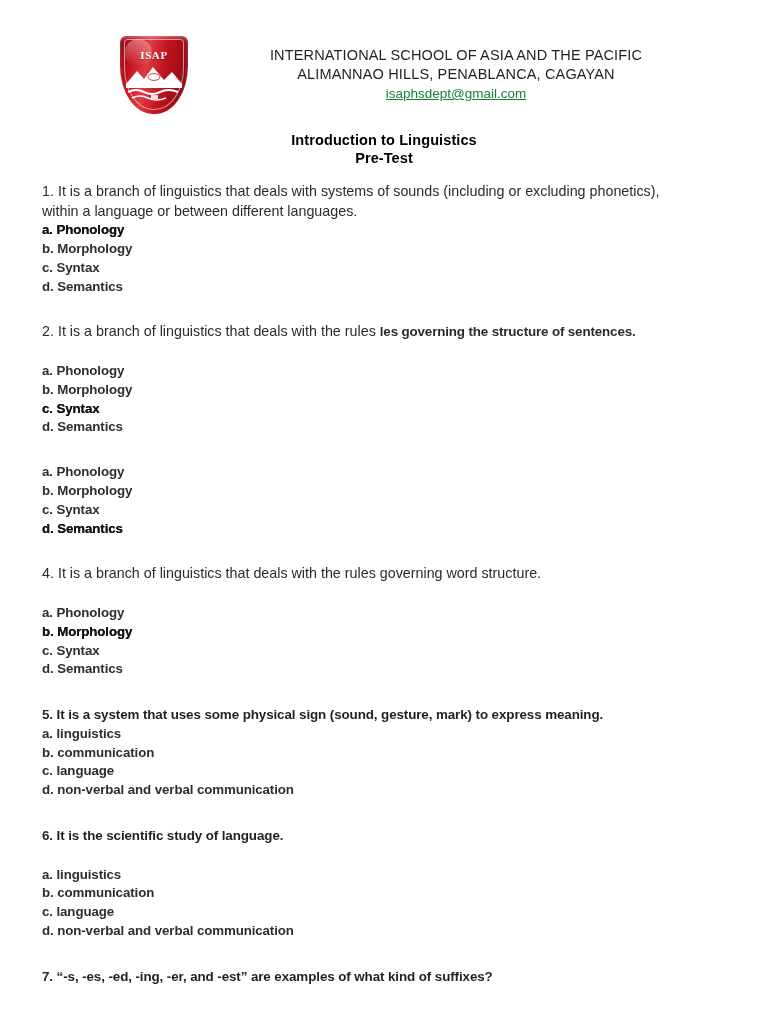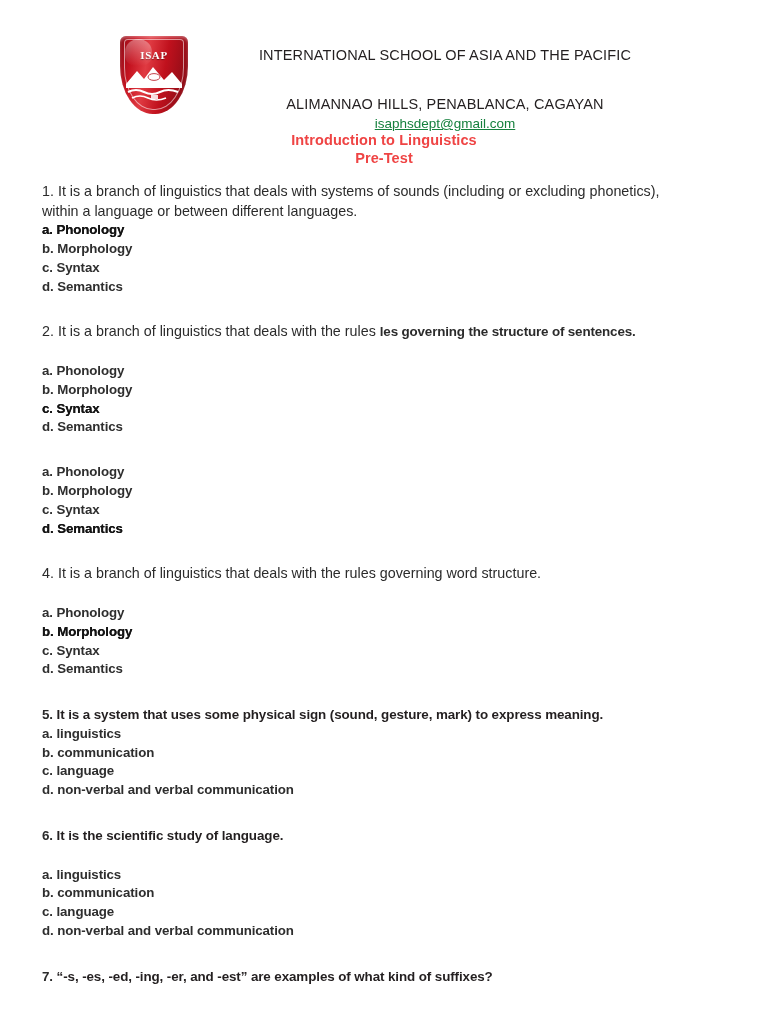--- a/index.html
+++ b/index.html
@@ -84,34 +84,34 @@
     top: 3px;
     width: 40%;
     height: 34%;
     background: linear-gradient(180deg, rgba(255,255,255,0.38), rgba(255,255,255,0));
     border-radius: 50% 50% 40% 40%;
     pointer-events: none;
   }
 
   .head-lines {
     position: absolute;
-    left: 195px;
+    left: 206px;
     top: 10px;
     width: 500px;
   }
   .head-line {
     font-family: "Liberation Sans", sans-serif;
     font-size: 14.5px;
     line-height: 19px;
     color: #231f20;
     text-align: center;
     white-space: nowrap;
   }
   .head-line.l1 { letter-spacing: 0.15px; }
-  .head-line.l2 { letter-spacing: 0.15px; margin-top: 30px; }
+  .head-line.l2 { letter-spacing: 0.15px; }
   .head-email {
     display: inline-block;
     margin-top: 1px;
     font-size: 13.5px;
     line-height: 18px;
     color: #15803d;
     text-decoration: underline;
     text-align: center;
   }
   .email-row { text-align: center; }
@@ -123,21 +123,21 @@
     left: 0;
     width: 768px;
     text-align: center;
   }
   .doc-title .t1,
   .doc-title .t2 {
     font-family: "Liberation Sans", sans-serif;
     font-weight: bold;
     font-size: 14.5px;
     line-height: 18px;
-    color: #ef4444;
+    color: #000000;
     letter-spacing: 0.1px;
   }
 
   
   .body-area {
     position: absolute;
     left: 42px;
     top: 182px;
     width: 654px;
   }

